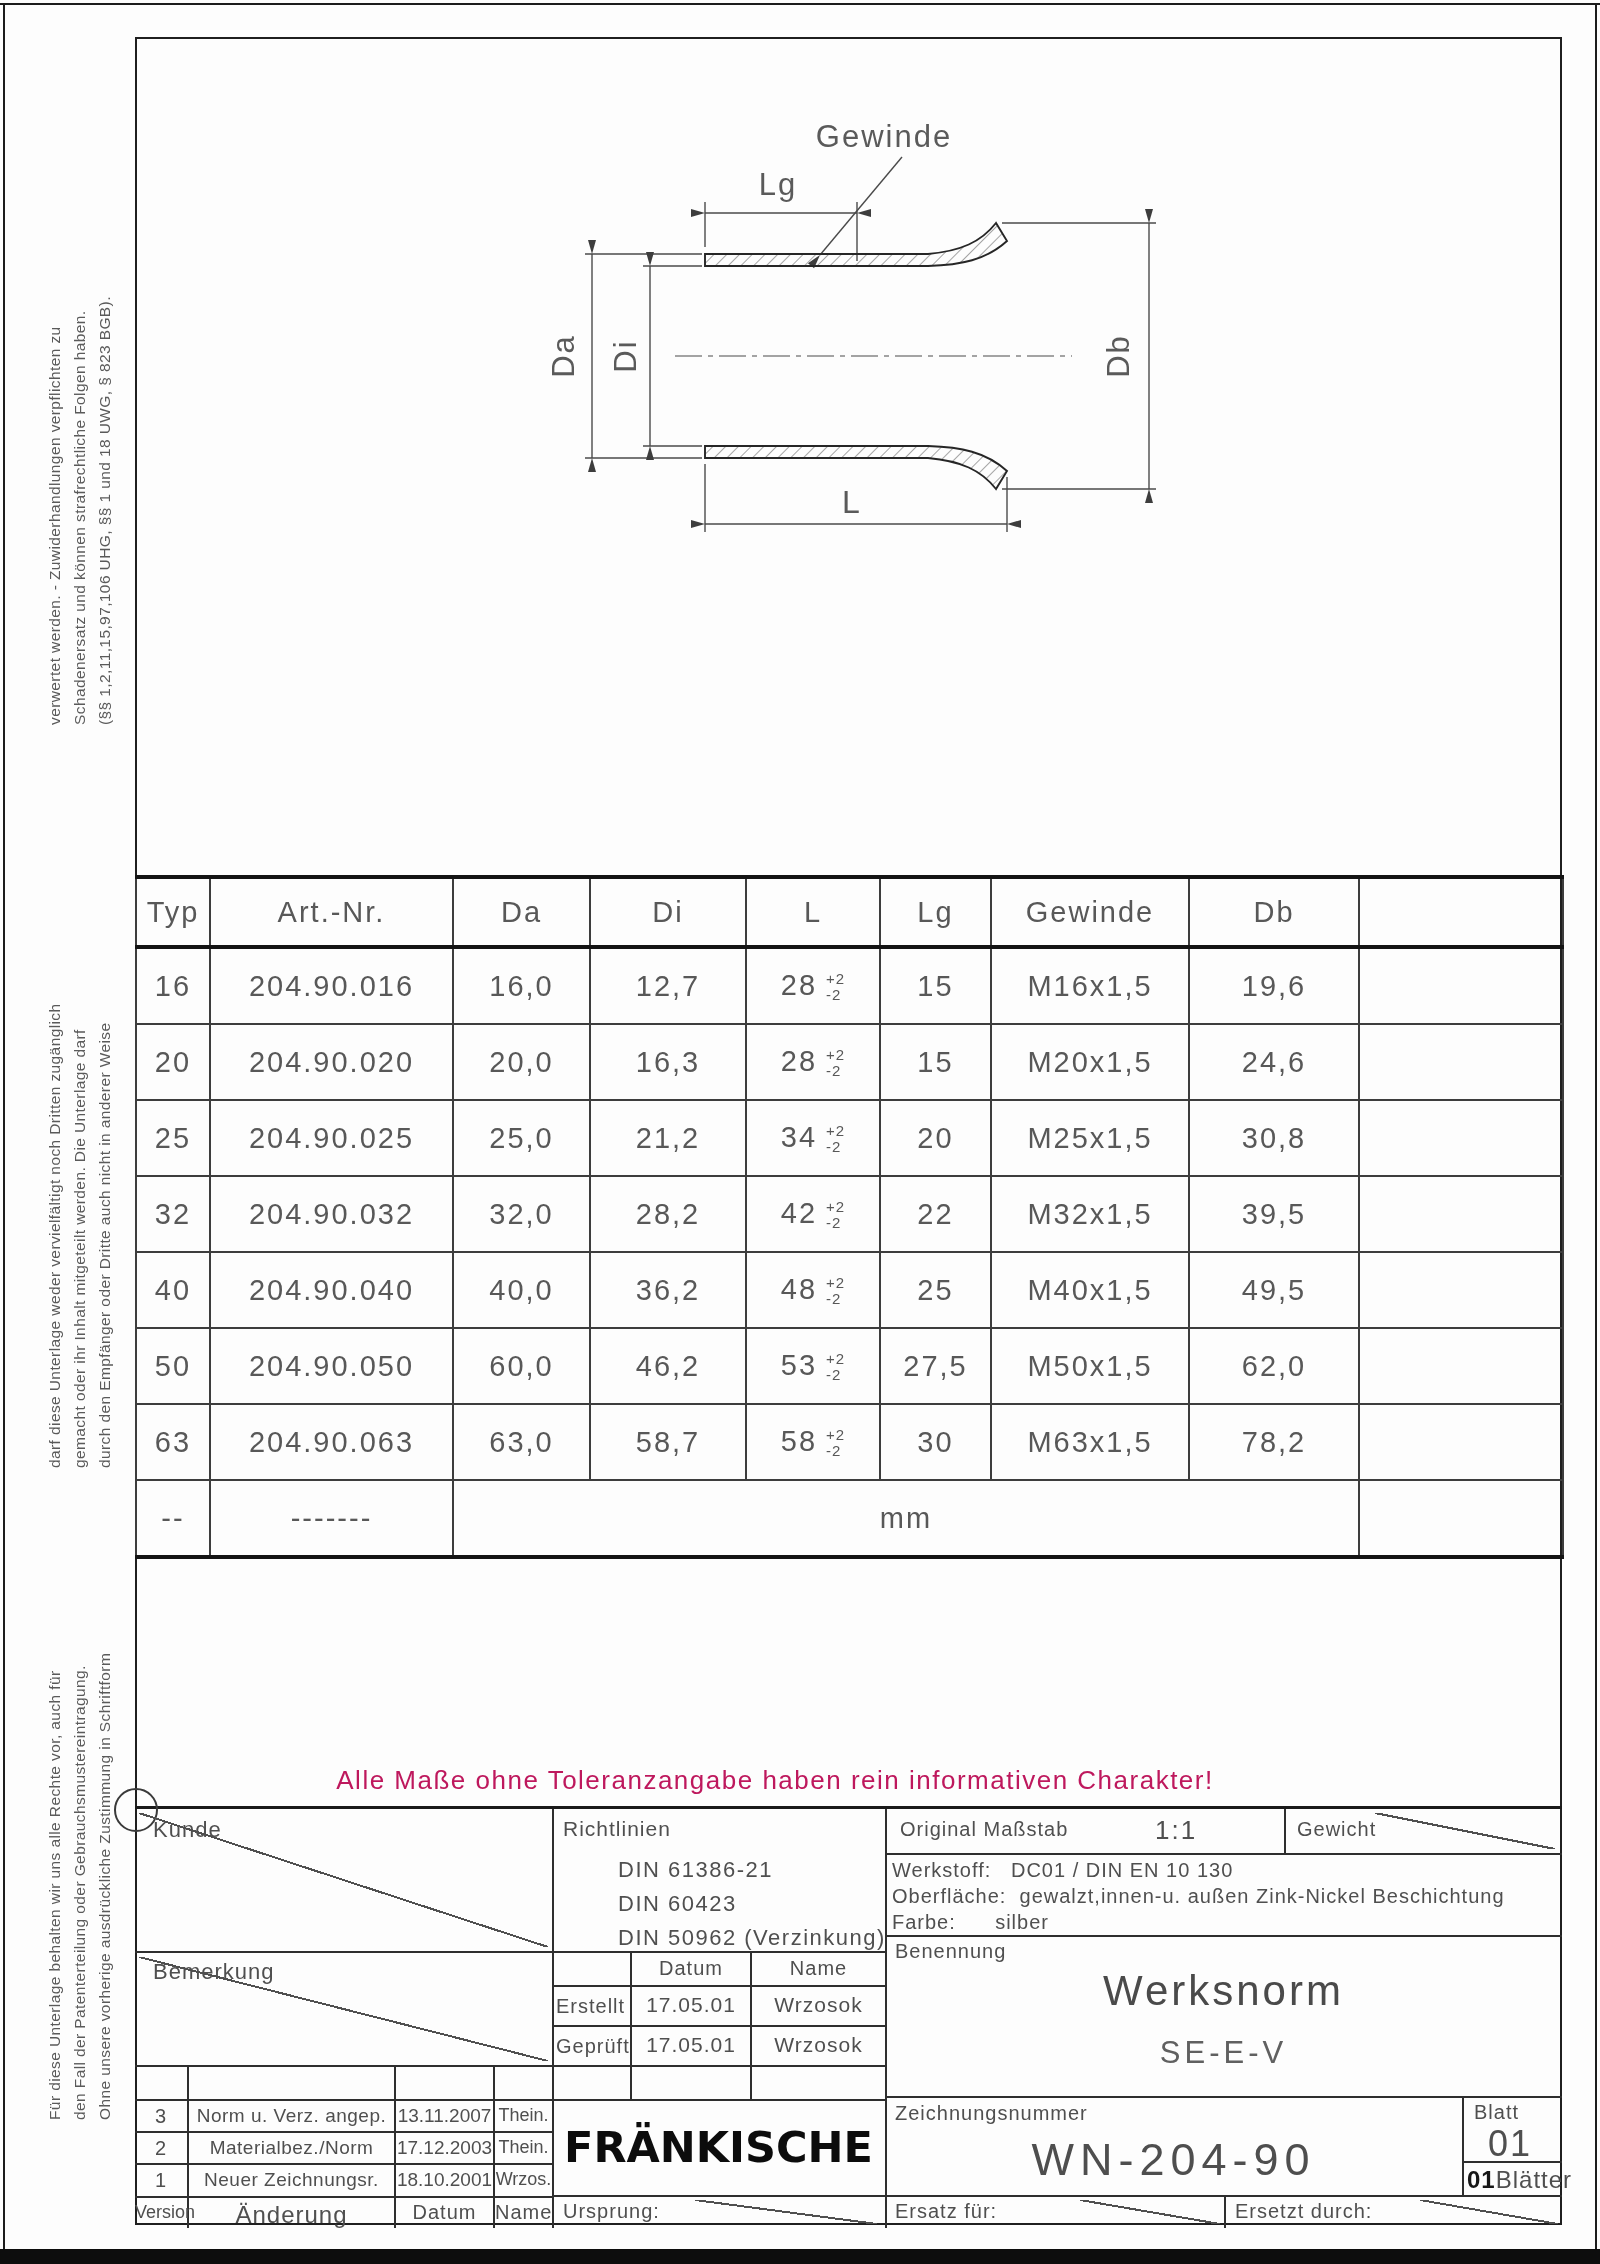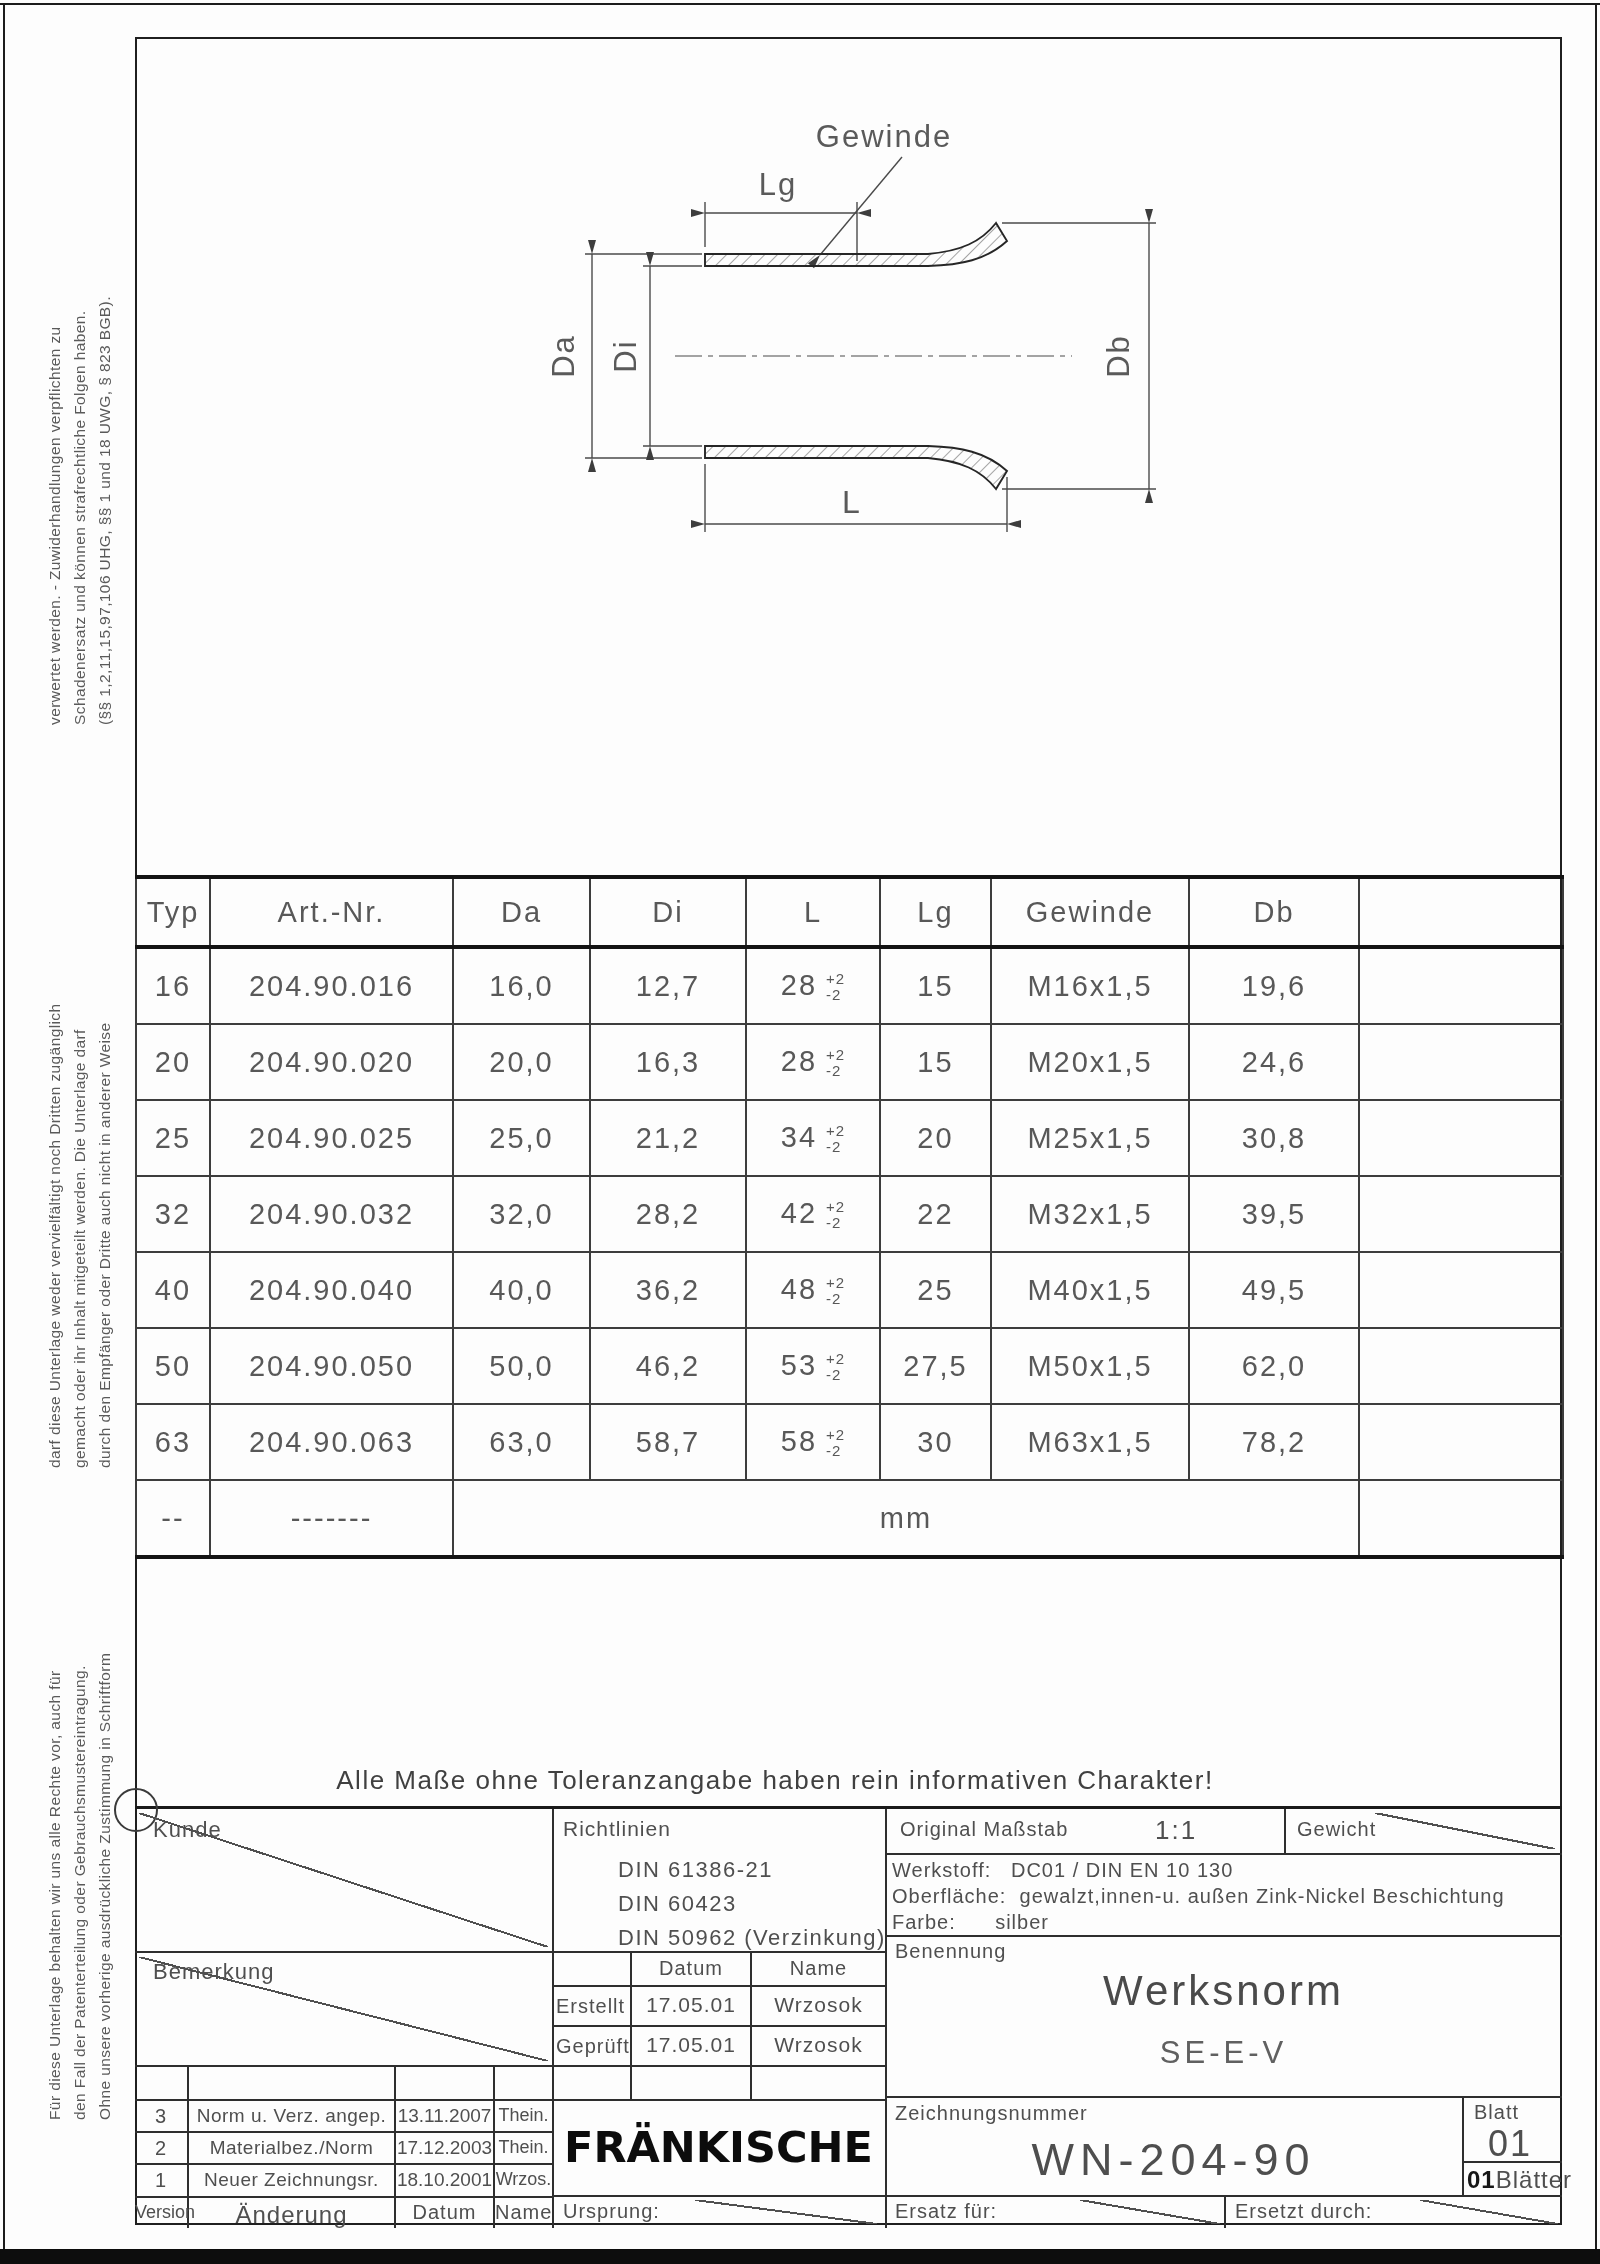--- a/index.html
+++ b/index.html
@@ -26,21 +26,21 @@
   #spec th,#spec td{border:2px solid #3d3d3d;text-align:center;vertical-align:middle;
         font-weight:normal;font-size:29px;letter-spacing:2px;padding:0;overflow:hidden;}
   #spec thead th{height:66px;border-top:4px solid #141414;border-bottom:4px solid #141414;}
   #spec tbody td{height:74px;}
   #spec tr.foot td{border-bottom:4px solid #141414;}
   .tol{display:inline-flex;flex-direction:column;font-size:15px;line-height:16px;
        letter-spacing:1px;vertical-align:middle;margin-left:9px;text-align:left;}
   .dashy{letter-spacing:7px;}
   
   #notice{position:absolute;left:300px;top:1765px;width:950px;text-align:center;
-          font-size:26px;letter-spacing:1.5px;color:#404040;}
+          font-size:26px;letter-spacing:1.5px;color:#be185d;}
   
   #tb{position:absolute;left:135px;top:1806px;width:1427px;height:405px;
       border-top:3px solid #1a1a1a;box-sizing:border-box;font-size:20px;color:#4f4f4f;}
   .hl,.vl{position:absolute;background:#2e2e2e;}
   .lab{position:absolute;white-space:nowrap;letter-spacing:1px;}
   .diag{position:absolute;background-image:linear-gradient(to right top,
         transparent calc(50% - 1px),#4f4f4f calc(50% - 1px),
         #4f4f4f calc(50% + 1px),transparent calc(50% + 1px));}
   .ctr{text-align:center;}
   #logo{position:absolute;left:417px;top:290px;width:333px;height:96px;display:flex;
@@ -225,21 +225,21 @@
               <span>-2</span>
             </span></td>
           <td>25</td>
           <td>M40x1,5</td>
           <td>49,5</td>
           <td></td>
         </tr>
         <tr>
           <td>50</td>
           <td>204.90.050</td>
-          <td>50,0</td>
+          <td>60,0</td>
           <td>46,2</td>
           <td><span>53</span><span class="tol">
               <span>+2</span>
               <span>-2</span>
             </span></td>
           <td>27,5</td>
           <td>M50x1,5</td>
           <td>62,0</td>
           <td></td>
         </tr>

